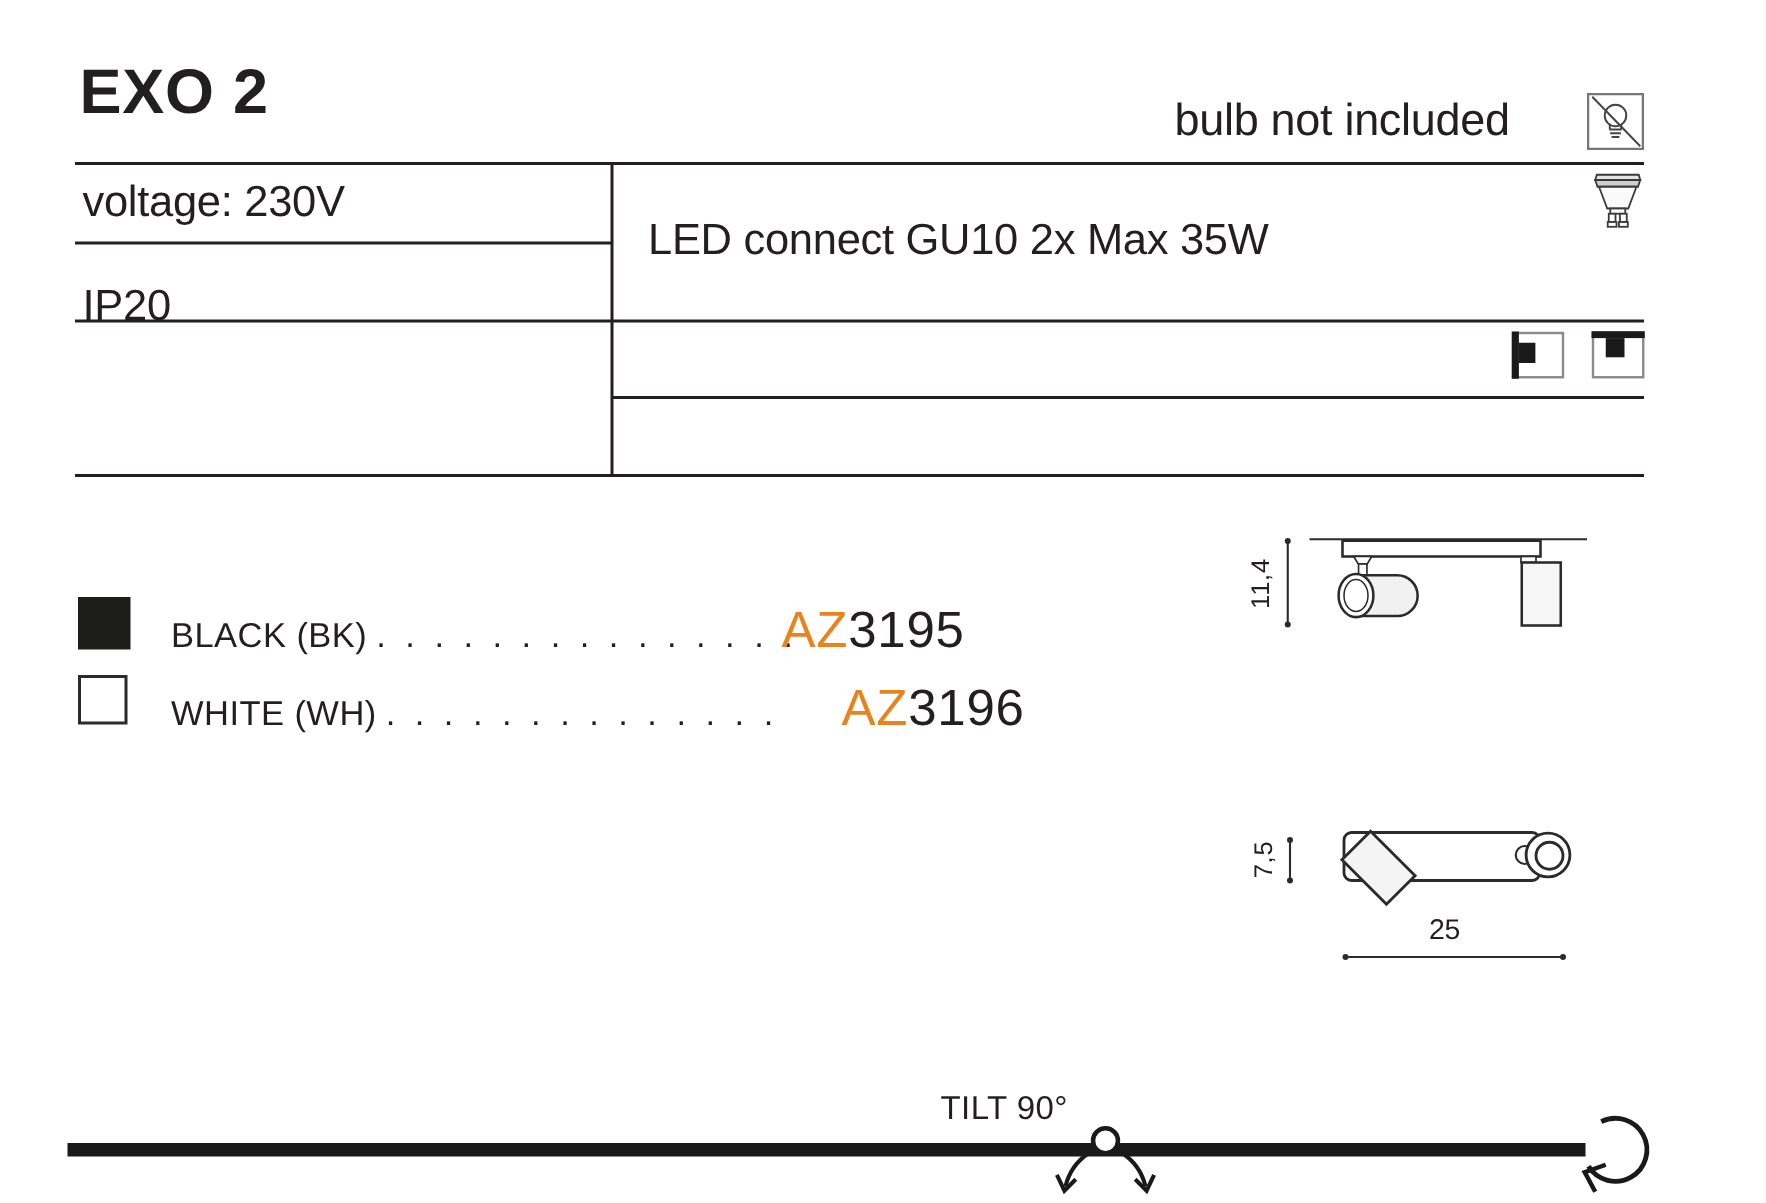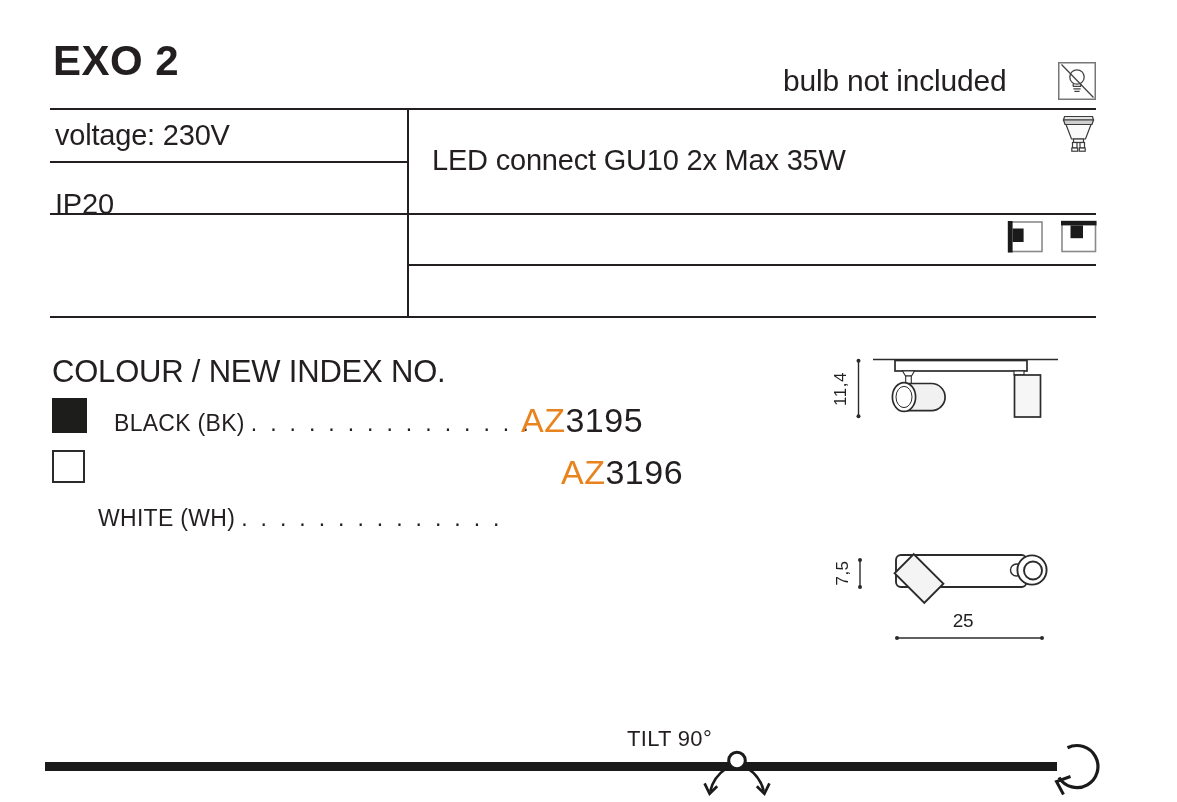--- a/index.html
+++ b/index.html
@@ -117,30 +117,29 @@
     </g>
   </svg>
 
   <div class="t title" style="left:53px;top:5px;">EXO 2</div>
   <div class="t note" style="left:783px;top:64px;">bulb not included</div>
 
   <div class="t spec" style="left:55px;top:119px;">voltage: 230V</div>
   <div class="t spec" style="left:55px;top:188px;">IP20</div>
   <div class="t spec" style="left:432px;top:124px;margin-top:20px;">LED connect GU10 2x Max 35W</div>
 
-  <div class="t heading" style="left:52px;top:354px;">COLOUR / NEW INDEX NO.</div>
 
   <div class="t swlabel" style="left:114px;top:410px;">
     <span>BLACK (BK)</span><span class="dots">. . . . . . . . . . . . . . .</span>
   </div>
   <div class="t code" style="left:521px;top:401px;">
     <span class="az">AZ</span><span>3195</span>
   </div>
 
-  <div class="t swlabel" style="left:98px;top:462px;margin-top:43px;">
+  <div class="t swlabel" style="left:114px;top:462px;">
     <span>WHITE (WH)</span><span class="dots">. . . . . . . . . . . . . .</span>
   </div>
   <div class="t code" style="left:521px;top:453px;margin-left:40px;">
     <span class="az">AZ</span><span>3196</span>
   </div>
 
   <div class="t dim rot" style="left:811px;top:379px;width:60px;">11,4</div>
   <div class="t dim rot" style="left:813px;top:563px;width:60px;">7,5</div>
   <div class="t dim25" style="left:946px;top:610px;width:34px;">25</div>
 

